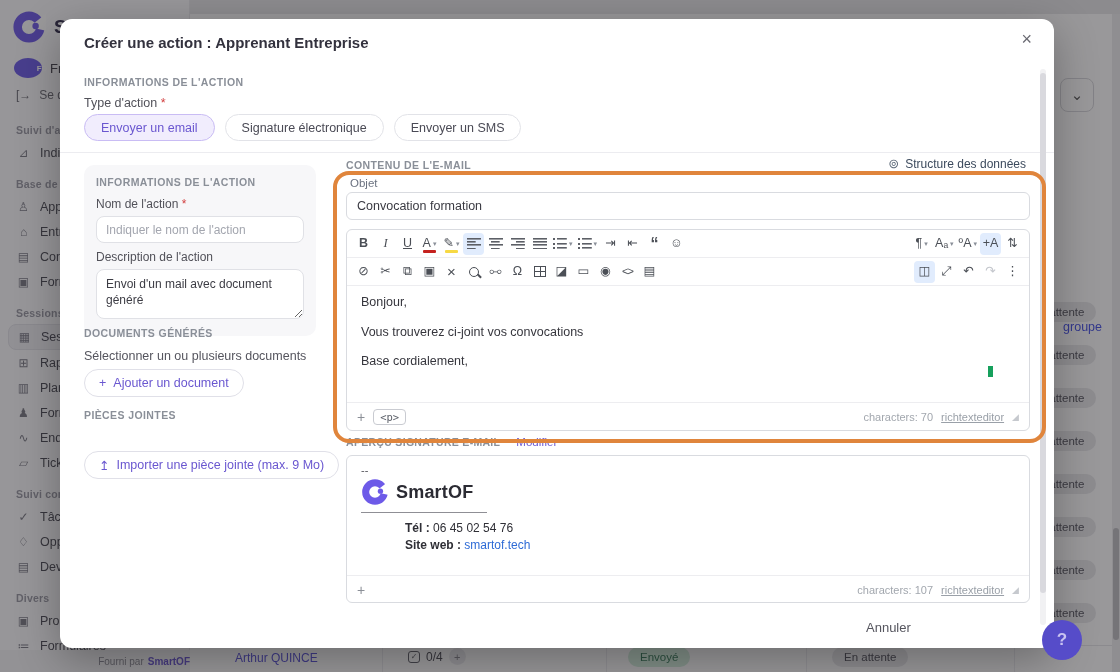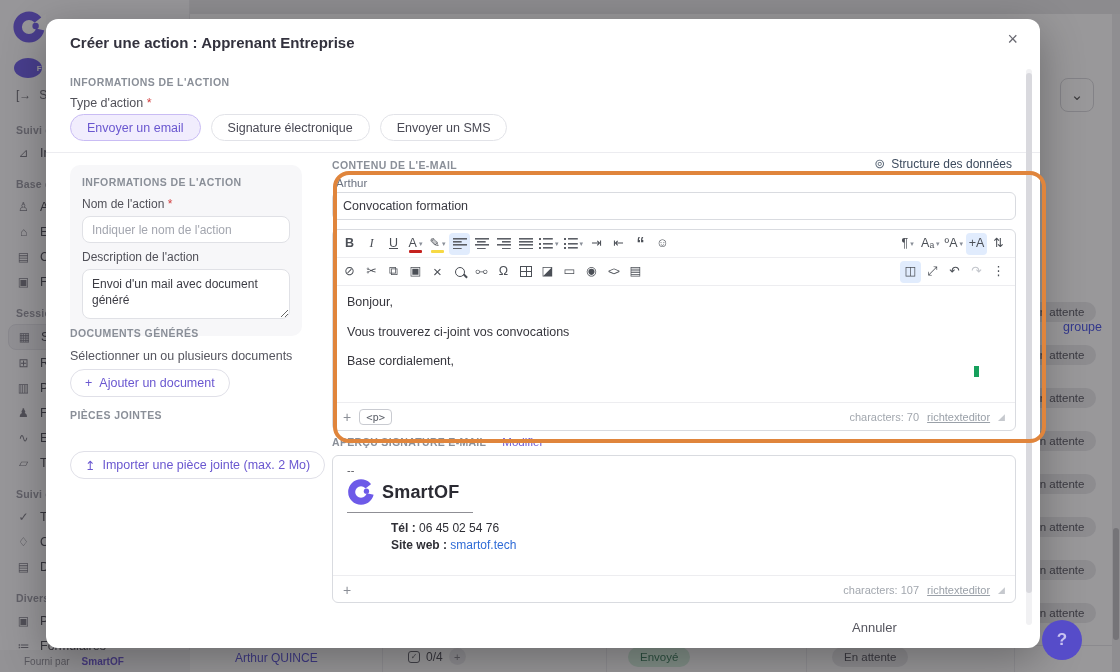--- a/index.html
+++ b/index.html
@@ -12,21 +12,21 @@
   .brand-name{font-size:19px;font-weight:bold;color:#332f4d;letter-spacing:.2px;}
   .userrow{display:flex;align-items:center;gap:8px;padding:10px 12px 2px 14px;}
   .avatar{width:20px;height:20px;border-radius:50%;background:#6c5ce7;color:#fff;font-size:8px;font-weight:bold;display:flex;align-items:center;justify-content:center;padding-left:28px;}
   .username{font-size:13px;color:#45444e;}
   .logoutrow{display:flex;align-items:center;gap:8px;padding:8px 12px 0 16px;font-size:12px;color:#6b6b74;}
   .nav{padding:10px 8px 0 8px;}
   .nav-section{font-size:10.5px;font-weight:bold;color:#9a9aa5;padding:12px 8px 4px 8px;letter-spacing:.2px;}
   .nav-item{display:flex;align-items:center;gap:9px;padding:5px 8px;margin:1px 0;font-size:12.5px;color:#4c4c56;border-radius:8px;}
   .nav-item.selected{background:#f0f0f5;border:1px solid #e3e3ea;}
   .nav-ic{width:15px;font-size:12px;color:#7b7b86;text-align:center;flex:0 0 15px;}
-  .side-foot{position:absolute;left:0;bottom:0;width:190px;height:22px;background:#f4f4f6;font-size:10px;color:#8b8b94;display:flex;align-items:center;gap:12px;padding-left:24px;}
+  .side-foot{position:absolute;left:0;bottom:0;width:190px;height:22px;background:#f4f4f6;font-size:10px;color:#8b8b94;display:flex;align-items:center;gap:4px;padding-left:44px;justify-content:flex-end;}
   .side-foot b{color:#6a57d0;font-weight:bold;}
 
   .main{position:absolute;left:190px;top:0;right:0;height:672px;background:#ffffff;z-index:1;}
   .topstrip{position:absolute;left:0;top:0;right:0;height:14px;background:#e8e8ea;}
   .collapse-btn{position:absolute;left:870px;top:78px;width:34px;height:34px;background:#fff;border:1px solid #d8d8dc;border-radius:8px;font-size:15px;color:#555;display:flex;align-items:center;justify-content:center;}
   .group-link{position:absolute;left:830px;top:284px;width:82px;overflow:hidden;font-size:12.5px;color:#4550e5;text-align:right;white-space:nowrap;margin-top:36px;}
   .chipcol{position:absolute;left:830px;width:85px;height:22px;}
   .chip{display:inline-block;background:#e9e9ec;color:#55555e;font-size:11.5px;border-radius:11px;padding:4px 12px;white-space:nowrap;}
   .chip.green{background:#d3eedd;color:#3a7d5b;}
   .lastrow{position:absolute;left:0;top:645px;right:0;height:27px;background:#fff;border-top:1px solid #e6e6e9;}
@@ -35,21 +35,21 @@
   .checkgrp{position:absolute;left:218px;top:648px;display:flex;align-items:center;gap:6px;font-size:12px;color:#4d4d55;}
   .cbx{width:12px;height:12px;border:1.4px solid #62626a;border-radius:3px;font-size:8px;color:#62626a;display:flex;align-items:center;justify-content:center;}
   .pluschip{width:17px;height:17px;border-radius:9px;background:#ececef;color:#8a8a92;font-size:11px;display:flex;align-items:center;justify-content:center;}
   .rowchip{position:absolute;top:647px;}
   .pagescroll{position:absolute;right:0;top:14px;width:8px;bottom:0;background:#ededee;}
   .pagescroll .thumb{position:absolute;left:1px;width:6px;border-radius:3px;background:#bdbdc2;}
 
   .overlay{position:absolute;inset:0;background:rgba(28,27,31,.45);z-index:10;}
 
   
-  .dialog{position:absolute;left:46px;top:19px;width:994px;height:629px;background:#fff;border-radius:12px;box-shadow:0 12px 44px rgba(0,0,0,.3);z-index:20;}
+  .dialog{position:absolute;left:60px;top:19px;width:994px;height:629px;background:#fff;border-radius:12px;box-shadow:0 12px 44px rgba(0,0,0,.3);z-index:20;}
   .dlg-title{position:absolute;left:24px;top:15px;font-size:15px;font-weight:bold;color:#33323e;}
   .dlg-close{position:absolute;right:22px;top:10px;font-size:18px;color:#6a6a72;}
   .seclabel{font-size:10.5px;font-weight:bold;color:#8a8f98;letter-spacing:.4px;}
   .dlg-info-label{position:absolute;left:24px;top:57px;}
   .type-label{position:absolute;left:24px;top:77px;font-size:12.5px;color:#515159;}
   .req{color:#d23f3f;}
   .pills{position:absolute;left:24px;top:95px;display:flex;gap:10px;}
   .pill{height:27px;display:flex;align-items:center;padding:0 16px;border-radius:14px;font-size:12.5px;background:#fff;border:1px solid #e2e3e8;color:#4a4a55;}
   .pill.sel{background:#f1edfd;border:1px solid #c9bcf4;color:#6a57d0;}
   .dlg-divider{position:absolute;left:0;top:133px;width:100%;height:1px;background:#ececf0;}
@@ -294,29 +294,29 @@
 
     <div class="seclabel docs-label">DOCUMENTS GÉNÉRÉS</div>
     <div class="docs-hint">Sélectionner un ou plusieurs documents</div>
     <div class="ghostbtn btn-adddoc">
       <span>+</span>
       <span>Ajouter un document</span>
     </div>
     <div class="seclabel pieces-label">PIÈCES JOINTES</div>
     <div class="ghostbtn btn-import">
       <span>↥</span>
-      <span>Importer une pièce jointe (max. 2 Mo)</span>
+      <span>Importer une pièce jointe (max. 9 Mo)</span>
     </div>
 
     <div class="seclabel email-label">CONTENU DE L'E-MAIL</div>
     <div class="structure-link">
       <span class="ic-g">⊚</span>
       <span>Structure des données</span>
     </div>
-    <div class="objet-label">Arthur</div>
+    <div class="objet-label">Objet</div>
     <input class="subject" value="Convocation formation" style="">
 
     <div class="editor ed1">
       <div class="tbar">
         <span class="tb b">
             <span class="g">B</span>
           </span>
         <span class="tb i">
             <span class="g">I</span>
           </span>

